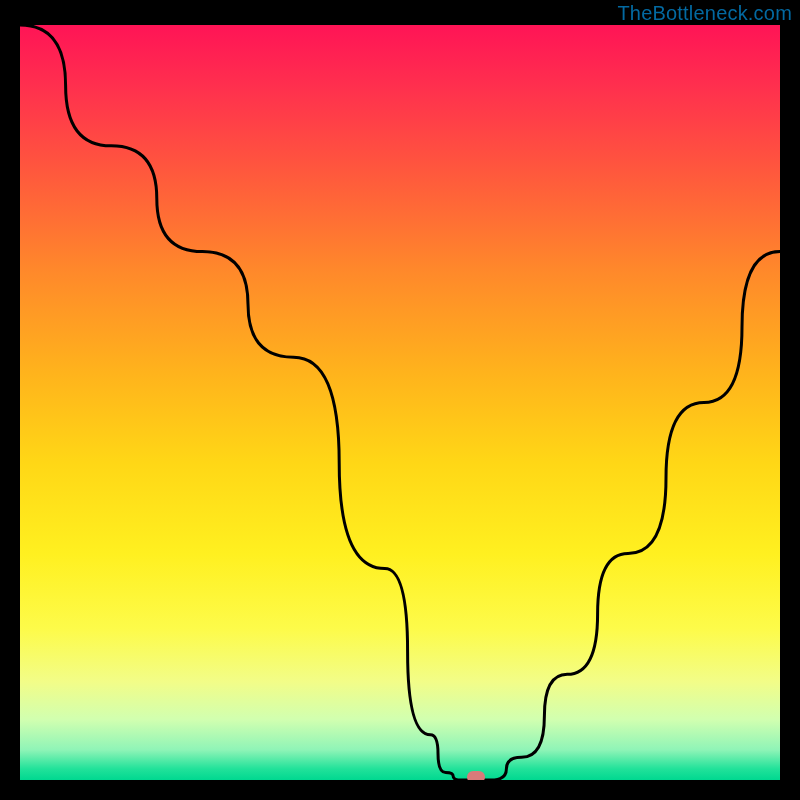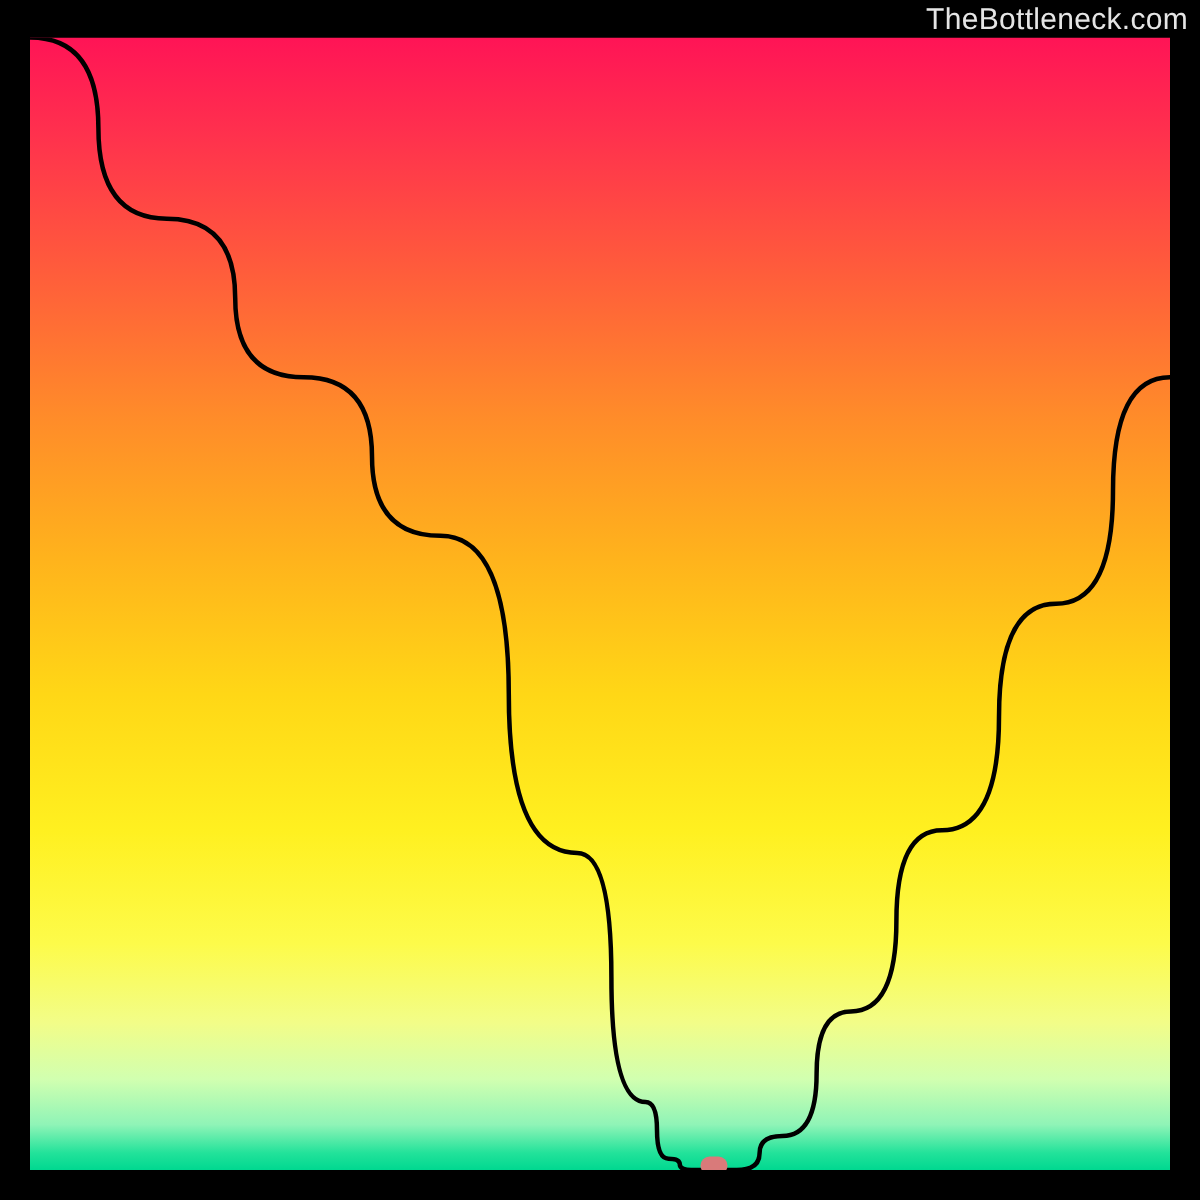--- a/index.html
+++ b/index.html
@@ -14,21 +14,21 @@
     position: relative;
     width: 800px;
     height: 800px;
     background: #000000;
     box-sizing: border-box;
   }
   .watermark {
     position: absolute;
     top: 2px;
     right: 8px;
-    color: #e5e5e5;
+    color: #0369a1;
     font-size: 20px;
     font-weight: 500;
     letter-spacing: 0.2px;
     z-index: 10;
   }
   .plot-area {
     position: absolute;
     left: 20px;
     top: 25px;
     width: 760px;

